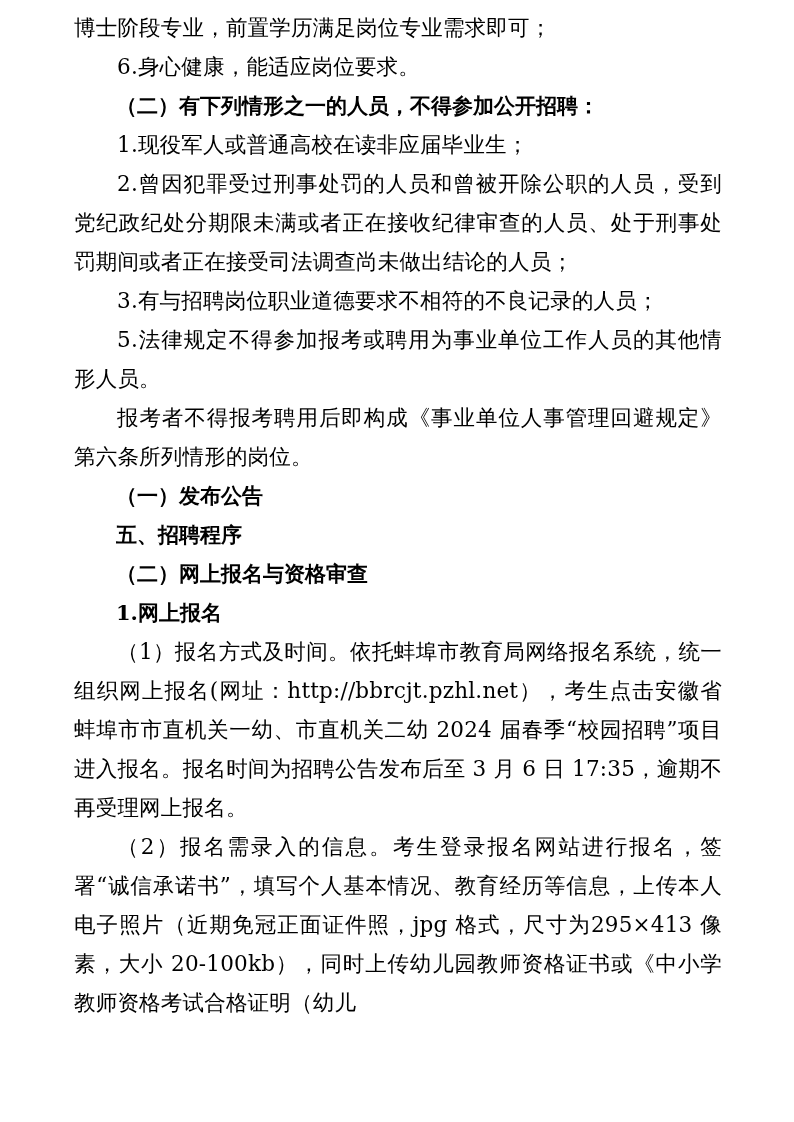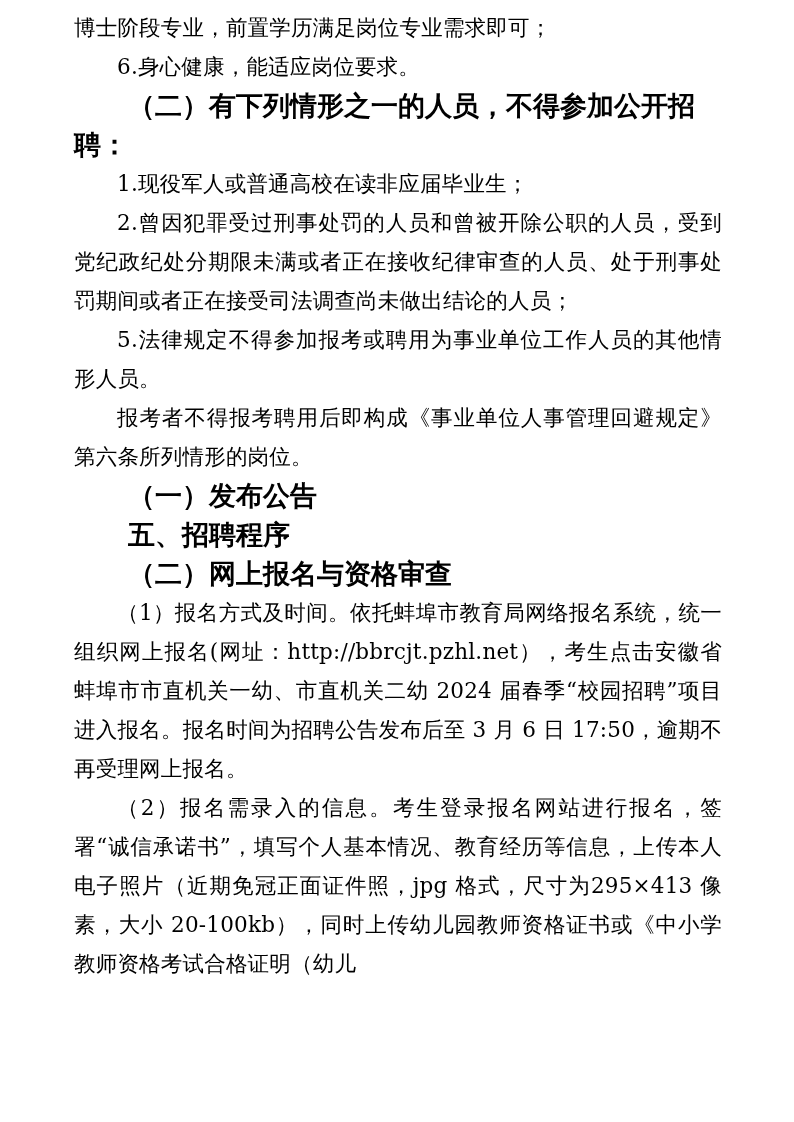--- a/index.html
+++ b/index.html
@@ -26,21 +26,21 @@
     line-height: 39px;
     text-align: justify;
     text-justify: inter-ideograph;
     margin: 0;
     letter-spacing: 0.2px;
   }
   .indent {
     text-indent: 2em;
   }
   .heading {
-    font-size: 27px;
+    font-size: 21px;
     line-height: 39px;
     font-weight: bold;
     margin: 0;
     text-indent: 2em;
   }
   .heading-sub {
     font-size: 21px;
     line-height: 39px;
     font-weight: bold;
     margin: 0;
@@ -58,31 +58,33 @@
   <p class="para">博士阶段专业，前置学历满足岗位专业需求即可；</p>
 
   <p class="para indent">6.身心健康，能适应岗位要求。</p>
 
   <p class="heading">（二）有下列情形之一的人员，不得参加公开招聘：</p>
 
   <p class="para indent">1.现役军人或普通高校在读非应届毕业生；</p>
 
   <p class="para indent">2.曾因犯罪受过刑事处罚的人员和曾被开除公职的人员，受到党纪政纪处分期限未满或者正在接收纪律审查的人员、处于刑事处罚期间或者正在接受司法调查尚未做出结论的人员；</p>
 
+  <p class="para indent">3.有与招聘岗位职业道德要求不相符的不良记录的人员；</p>
 
 
   <p class="para indent">5.法律规定不得参加报考或聘用为事业单位工作人员的其他情形人员。</p>
 
   <p class="para indent">报考者不得报考聘用后即构成《事业单位人事管理回避规定》第六条所列情形的岗位。</p>
 
   <p class="heading">（一）发布公告</p>
 
   <p class="heading">五、招聘程序</p>
 
 
   <p class="heading">（二）网上报名与资格审查</p>
 
+  <p class="heading-sub">1.网上报名</p>
 
-  <p class="para indent latin">（1）报名方式及时间。依托蚌埠市教育局网络报名系统，统一组织网上报名(网址：http://bbrcjt.pzhl.net），考生点击安徽省蚌埠市市直机关一幼、市直机关二幼 2024 届春季“校园招聘”项目进入报名。报名时间为招聘公告发布后至 3 月 6 日 17:50，逾期不再受理网上报名。</p>
+  <p class="para indent latin">（1）报名方式及时间。依托蚌埠市教育局网络报名系统，统一组织网上报名(网址：http://bbrcjt.pzhl.net），考生点击安徽省蚌埠市市直机关一幼、市直机关二幼 2024 届春季“校园招聘”项目进入报名。报名时间为招聘公告发布后至 3 月 6 日 17:35，逾期不再受理网上报名。</p>
 
   <p class="para indent latin">（2）报名需录入的信息。考生登录报名网站进行报名，签署“诚信承诺书”，填写个人基本情况、教育经历等信息，上传本人电子照片（近期免冠正面证件照，jpg 格式，尺寸为295×413 像素，大小 20-100kb），同时上传幼儿园教师资格证书或《中小学教师资格考试合格证明（幼儿</p>
 
 </div>
 
 </body></html>

